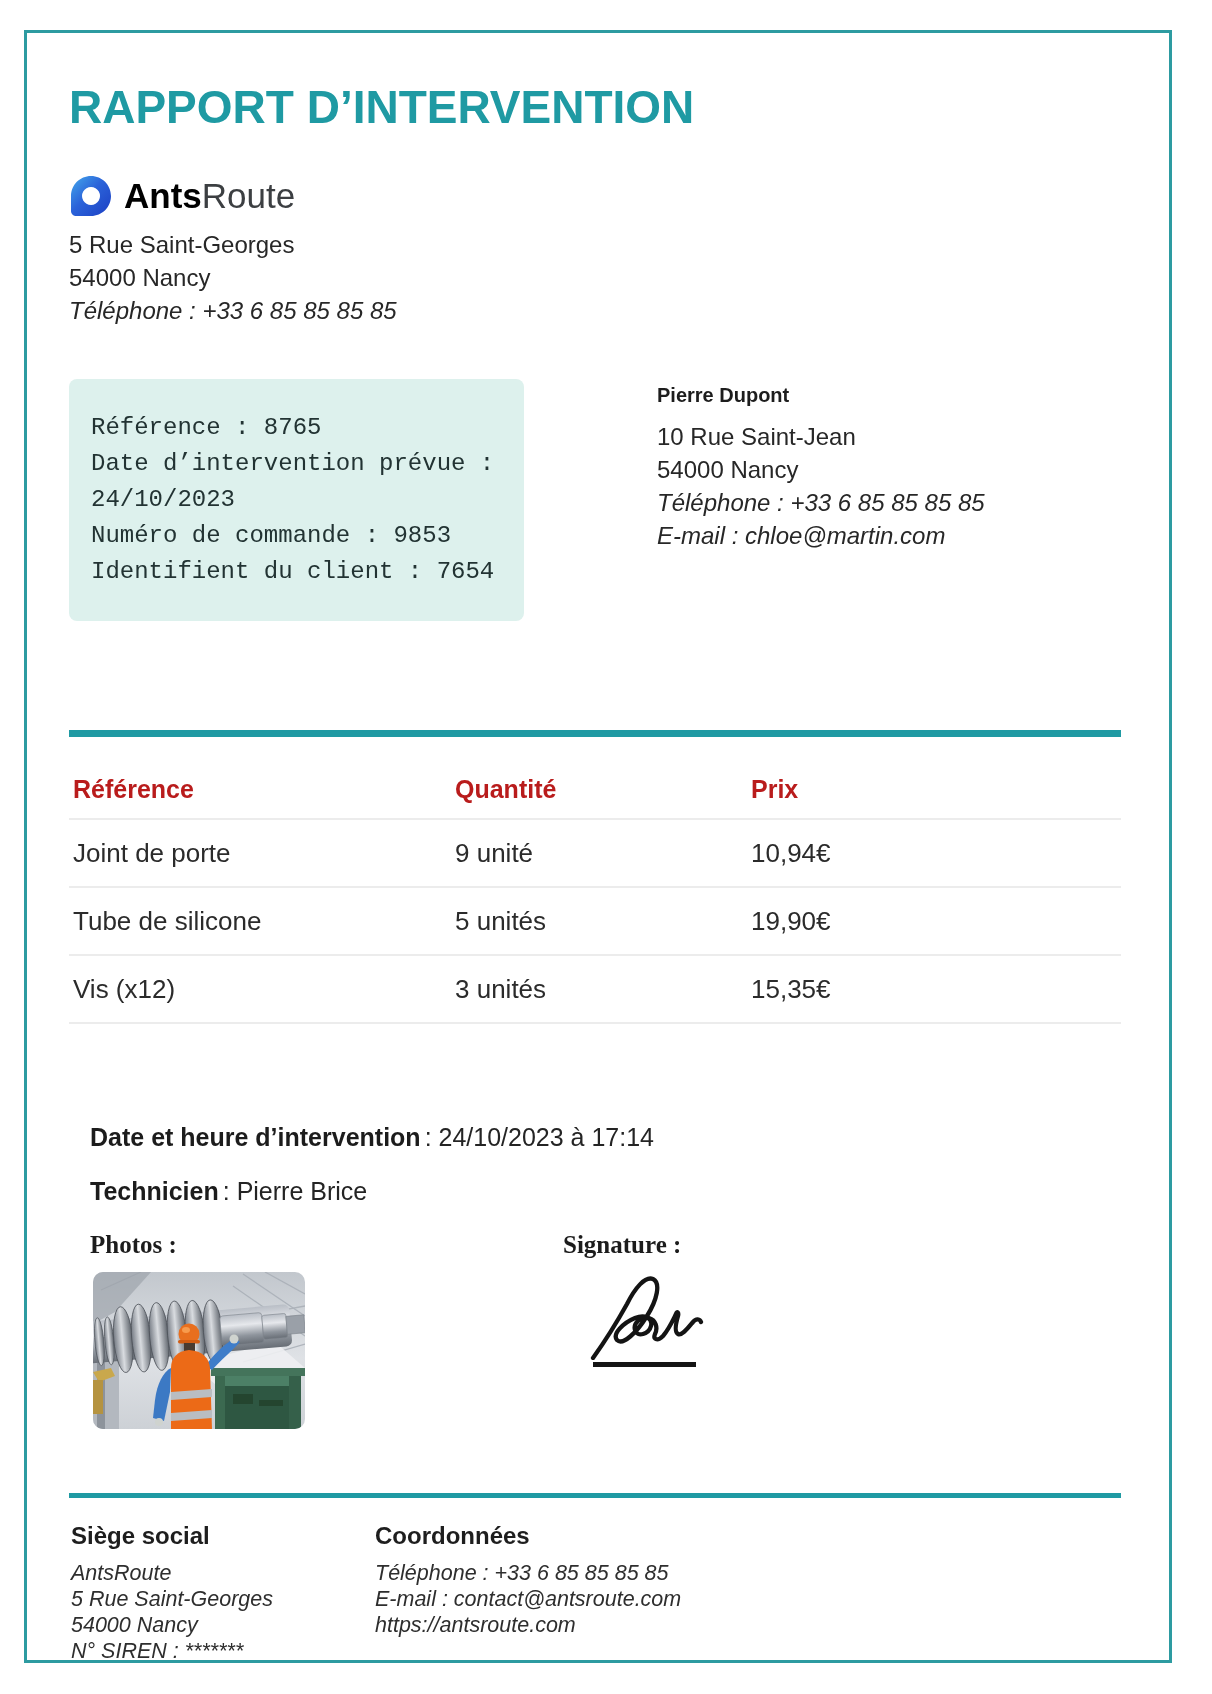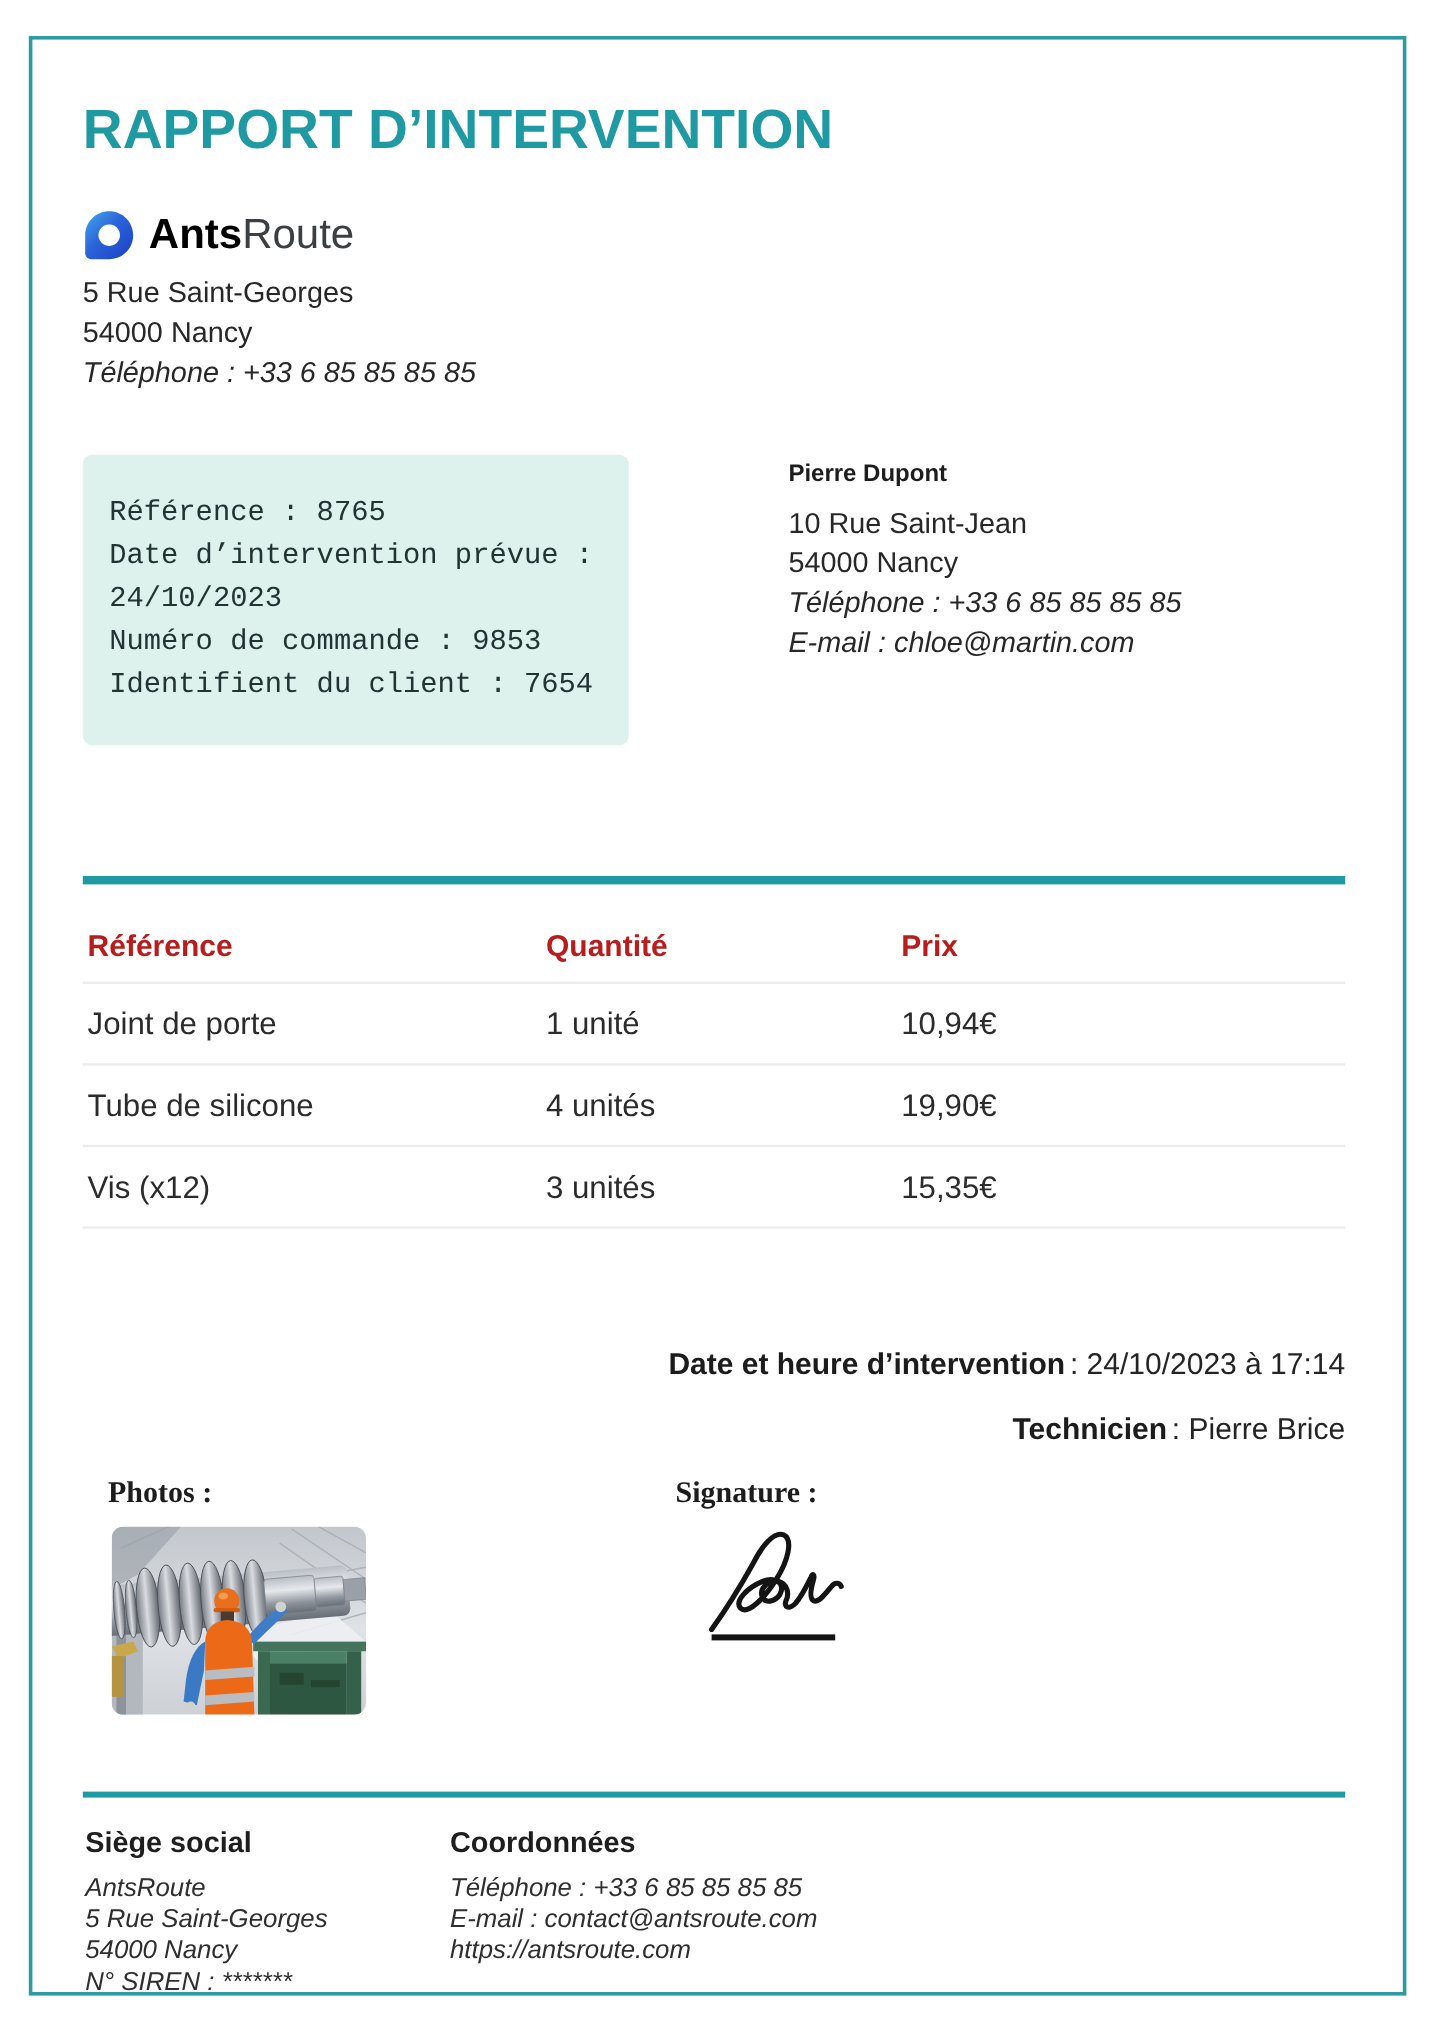--- a/index.html
+++ b/index.html
@@ -43,21 +43,21 @@
   .trow { display:grid; grid-template-columns:386px 296px 1fr; align-items:center; }
   .trow > :first-child { padding-left:4px; }
   .thead-row {
     margin-top:38px; padding-bottom:14px;
     font-size:25px; font-weight:bold; color:#b91c1c;
     border-bottom:2px solid #ececec;
   }
   .tbody-row { height:66px; font-size:26px; color:#2b2b2b; border-bottom:2px solid #ececec; }
 
   .details { margin-top:98px; padding-left:21px; font-size:25px; color:#242424; }
-  .detail-line { margin:0 0 24px 0; line-height:30px;text-align:right; }
+  .detail-line { margin:0 0 24px 0; line-height:30px; }
   .detail-label { font-weight:bold; color:#1c1c1c; }
   .detail-value { margin-left:4px; }
 
   .media-row { display:flex; margin-top:24px; padding-left:21px; }
   .media-left { width:473px; }
   .media-label { font-size:25px; font-weight:bold; color:#1c1c1c; line-height:30px;font-family:Liberation Serif, serif; }
   .photo-frame {
     margin:12px 0 0 3px; width:212px; height:157px;
     border-radius:10px; overflow:hidden;
   }
@@ -117,26 +117,26 @@
   <div class="bar"></div>
 
   <div class="table">
     <div class="trow thead-row">
       <div>Référence</div>
       <div>Quantité</div>
       <div>Prix</div>
     </div>
     <div class="trow tbody-row">
       <div>Joint de porte</div>
-      <div>1 unité</div>
+      <div>9 unité</div>
       <div>10,94€</div>
     </div>
     <div class="trow tbody-row">
       <div>Tube de silicone</div>
-      <div>4 unités</div>
+      <div>5 unités</div>
       <div>19,90€</div>
     </div>
     <div class="trow tbody-row">
       <div>Vis (x12)</div>
       <div>3 unités</div>
       <div>15,35€</div>
     </div>
   </div>
 
   <div class="details">

